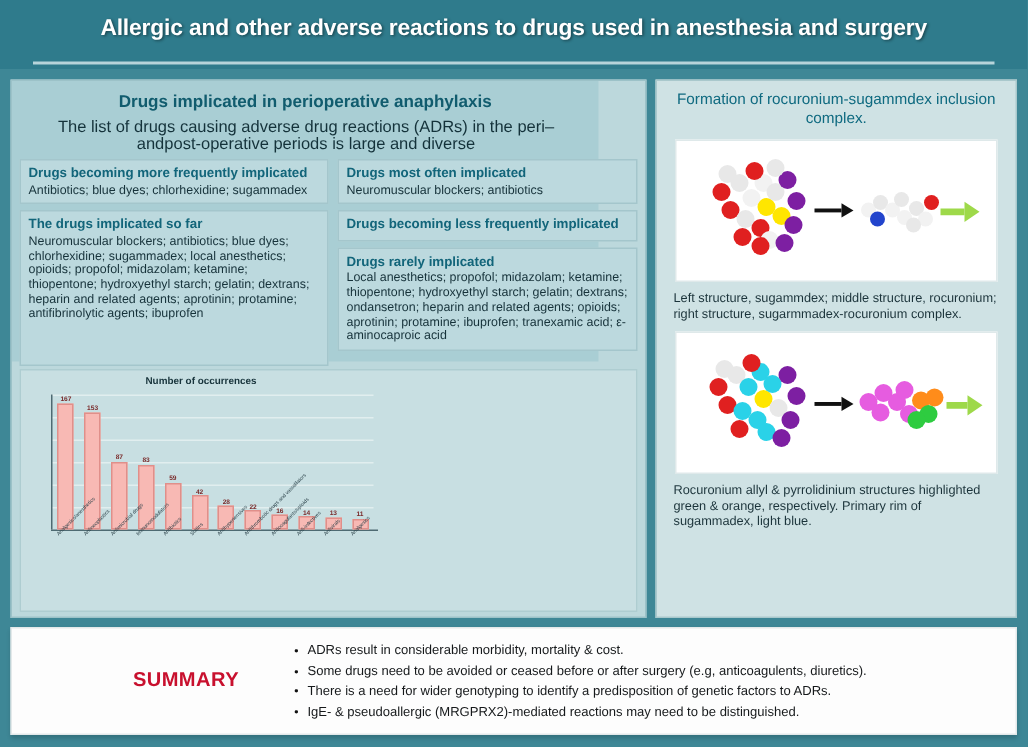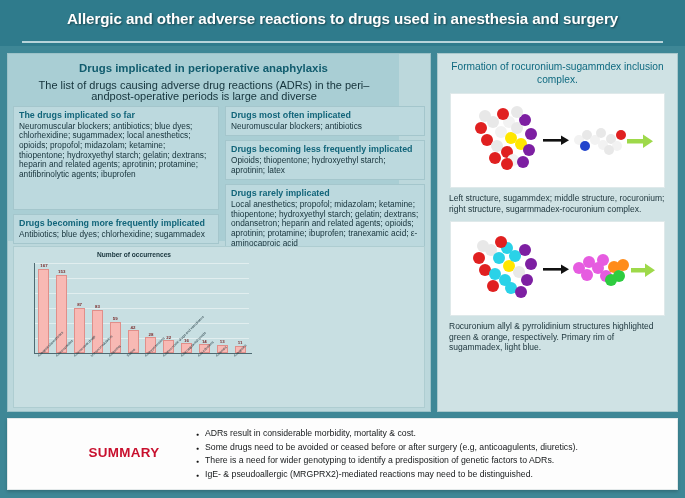--- a/index.html
+++ b/index.html
@@ -171,37 +171,36 @@
   </div>
 
   <div class="left-col">
 
     <div class="peri-box">
       <div class="peri-title">Drugs implicated in perioperative anaphylaxis</div>
       <div class="peri-sub">The list of drugs causing adverse drug reactions (ADRs) in the peri– andpost-operative periods is large and diverse</div>
 
       <div class="cols2">
         <div class="colA">
+          <div class="card">
+            <div class="card-h">Drugs becoming more frequently implicated</div>
+            <div class="card-b">Antibiotics; blue dyes; chlorhexidine; sugammadex</div>
+          </div>
           <div class="card" style="min-height:104px">
             <div class="card-h">The drugs implicated so far</div>
             <div class="card-b">Neuromuscular blockers; antibiotics; blue dyes; chlorhexidine; sugammadex; local anesthetics; opioids; propofol; midazolam; ketamine; thiopentone; hydroxyethyl starch; gelatin; dextrans; heparin and related agents; aprotinin; protamine; antifibrinolytic agents; ibuprofen</div>
-          </div>
-          <div class="card">
-            <div class="card-h">Drugs becoming more frequently implicated</div>
-            <div class="card-b">Antibiotics; blue dyes; chlorhexidine; sugammadex</div>
           </div>
         </div>
         <div class="colB">
           <div class="card">
             <div class="card-h">Drugs most often implicated</div>
             <div class="card-b">Neuromuscular blockers; antibiotics</div>
           </div>
           <div class="card">
             <div class="card-h">Drugs becoming less frequently implicated</div>
-            <div class="card-b">Opioids; thiopentone; hydroxyethyl starch; aprotinin; latex</div>
           </div>
           <div class="card">
             <div class="card-h">Drugs rarely implicated</div>
             <div class="card-b">Local anesthetics; propofol; midazolam; ketamine; thiopentone; hydroxyethyl starch; gelatin; dextrans; ondansetron; heparin and related agents; opioids; aprotinin; protamine; ibuprofen; tranexamic acid; ε-aminocaproic acid</div>
           </div>
         </div>
       </div>
     </div>
 
     <div class="chart-zone">

